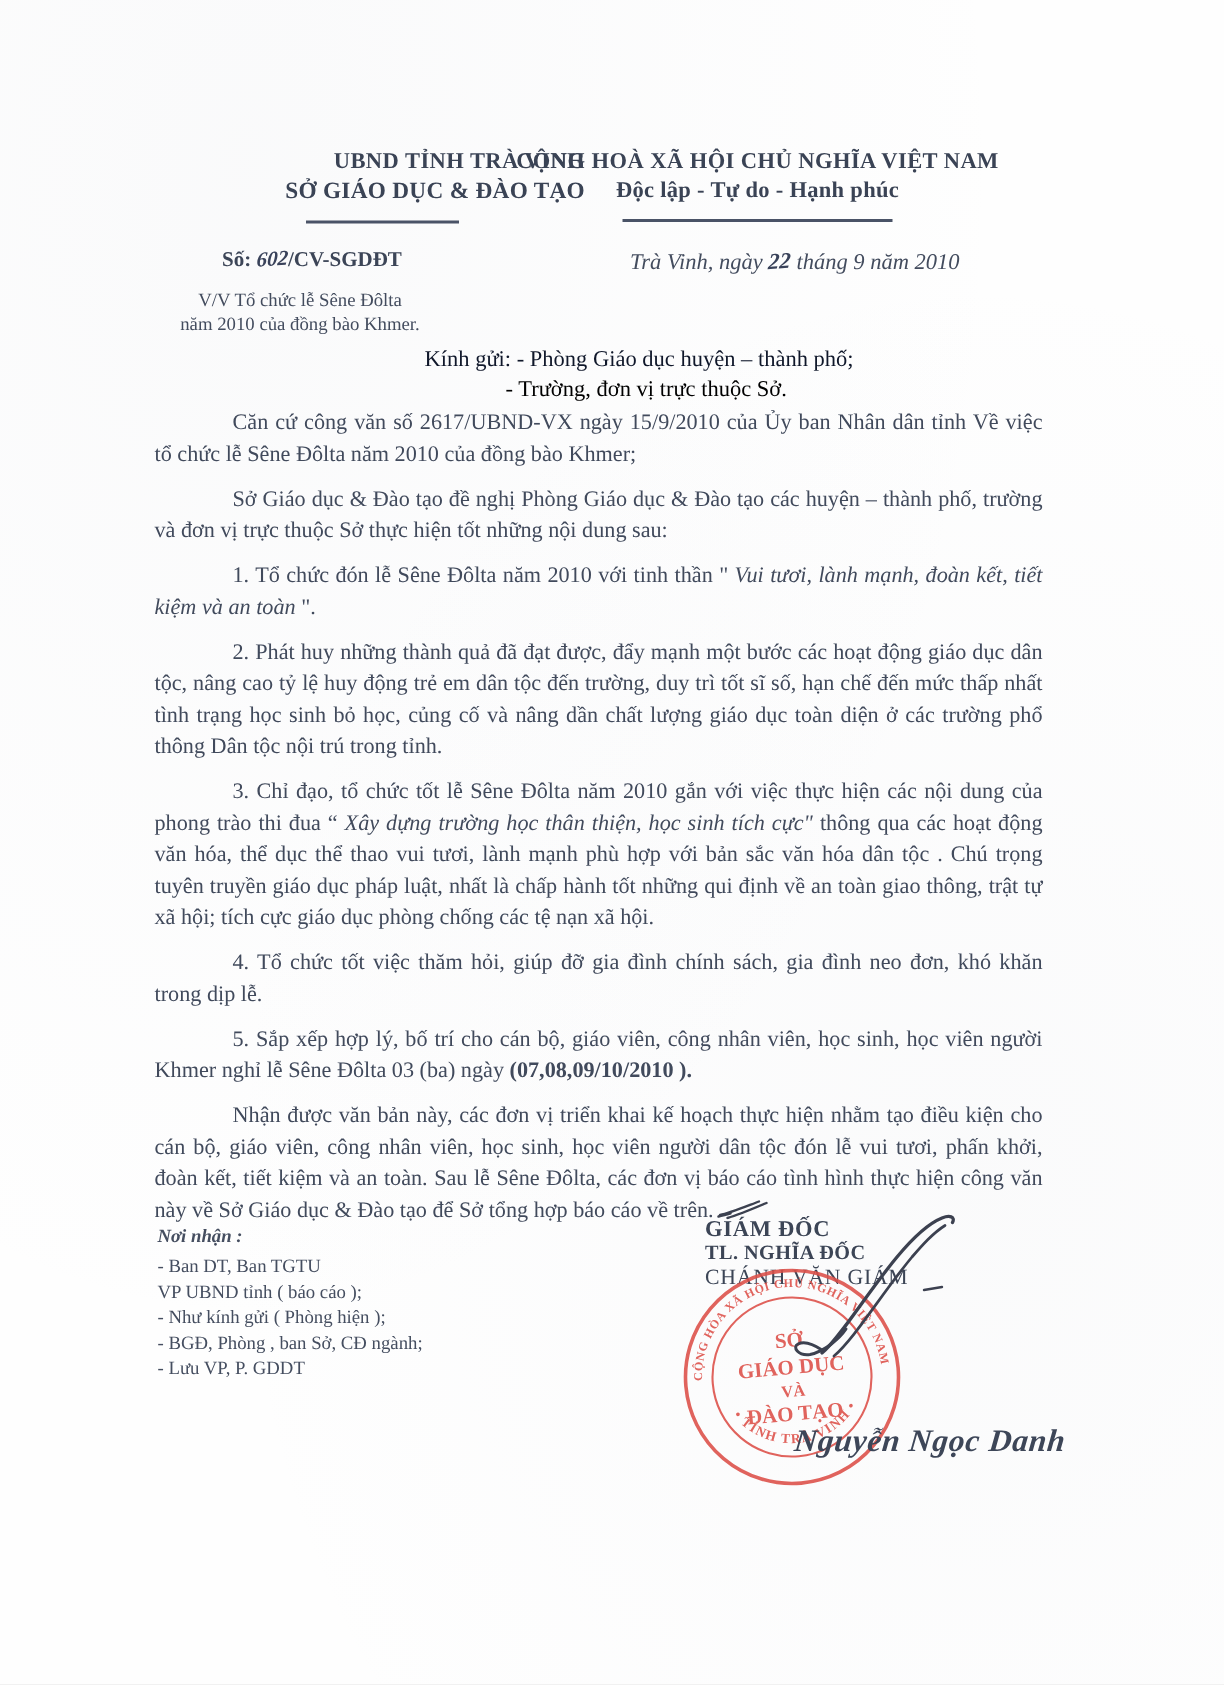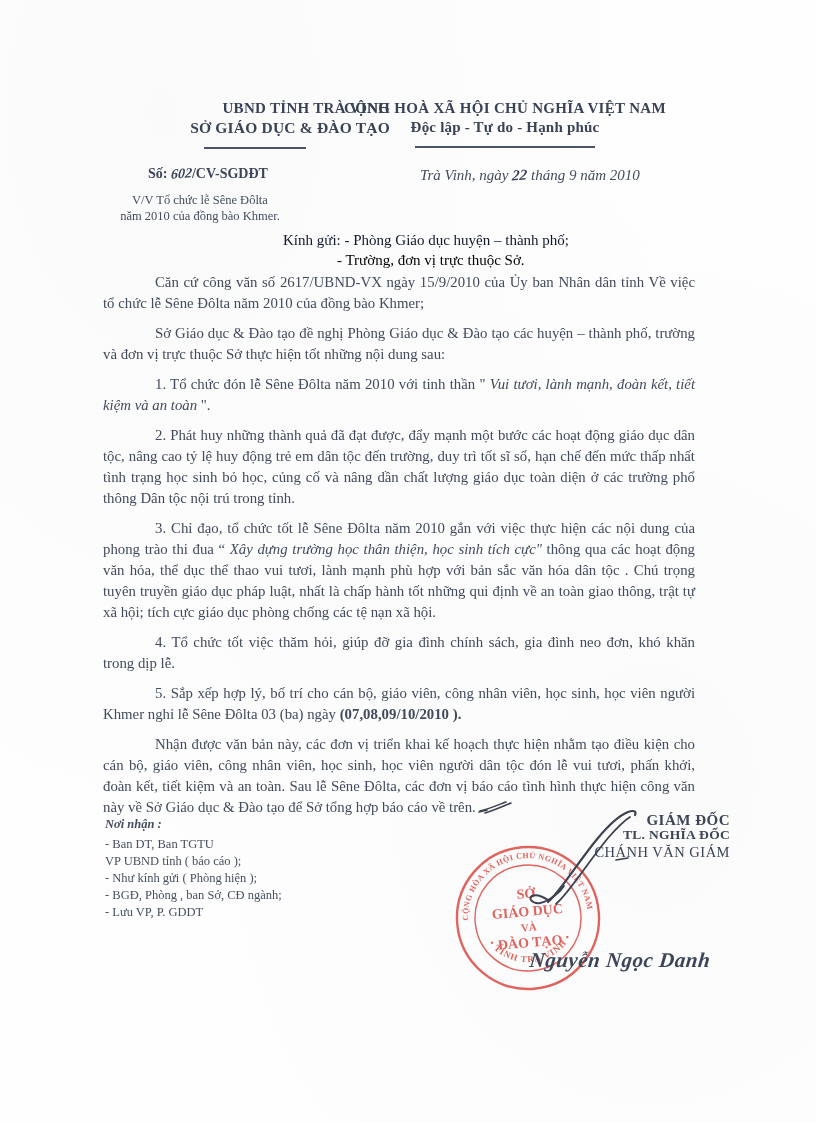--- a/index.html
+++ b/index.html
@@ -39,21 +39,21 @@
   .recip2{left:337px;top:252px;font-size:15px;color:#000000;}
   
   .body{left:103px;top:272px;width:592px;font-size:14.8px;line-height:21px;text-align:justify;color:#414a5c;}
   .body p{margin:0 0 9px 0;text-indent:52px;}
   .it{font-style:italic;}
   .bd{font-weight:bold;}
   .flourish-svg{vertical-align:-2px;margin-left:2px;}
   
   .noi-nhan{left:105px;top:816px;font-size:12.5px;line-height:17px;color:#454e60;}
   .noi-nhan .lbl{font-weight:bold;font-style:italic;margin-bottom:3px;}
-  .sig-block{left:470px;top:812px;width:260px;text-align:right;color:#3c4556;}
+  .sig-block{left:470px;top:812px;width:260px;text-align:left;color:#3c4556;}
   .sig-t1{font-weight:bold;font-size:15px;letter-spacing:.5px;}
   .sig-t2{font-weight:bold;font-size:13.5px;margin-top:-2px;letter-spacing:.3px;}
   .sig-t3{font-size:14.5px;margin-top:1px;letter-spacing:.5px;}
   .sig-name{left:510px;top:948px;width:220px;text-align:center;
     font-style:italic;font-weight:bold;font-size:21px;letter-spacing:.5px;
     transform:skewX(-6deg);color:#3d4658;}
   .seal-svg{left:452px;top:842px;transform:rotate(-5deg);opacity:.88;}
   .scribble-svg{left:520px;top:800px;}
 </style>
 </head>

